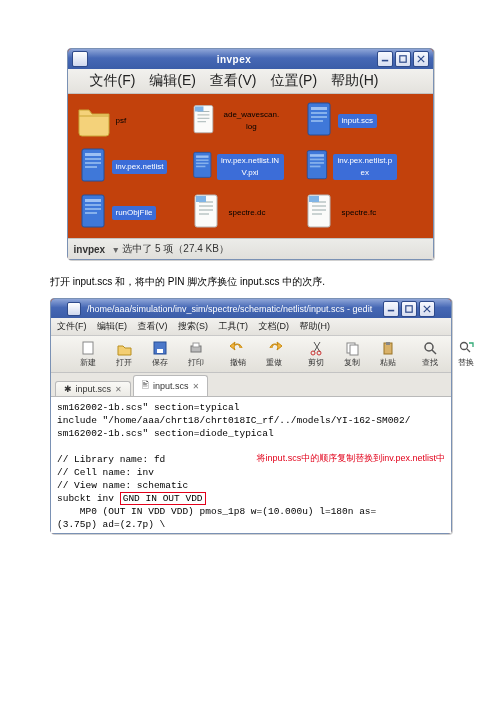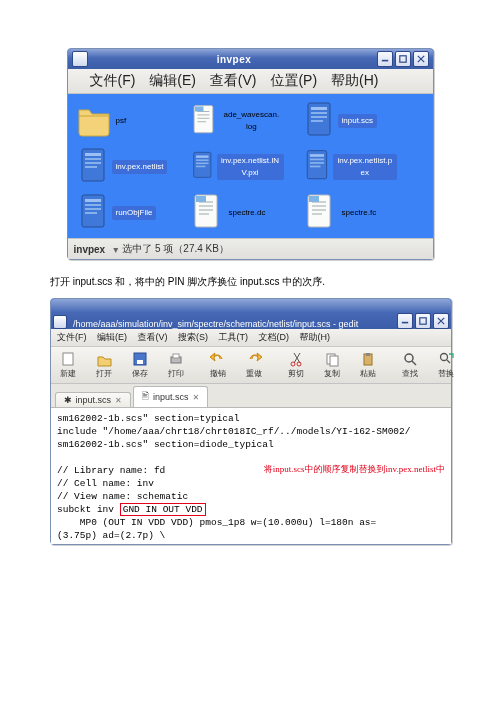--- a/index.html
+++ b/index.html
@@ -1,19 +1,19 @@
 <!DOCTYPE html>
 <html><head>
 <meta charset="utf-8">
 <style>
 html,body{margin:0;padding:0;font-family:"Microsoft YaHei","SimSun",Arial,sans-serif;background:#fff;color:#000}
 .page{width:500px;height:707px;position:relative;background:#fff;box-sizing:border-box;padding:48px 50px 0 50px;font-size:10px}
 
 
-.win{border:1px solid #7a91b4;border-radius:4px;background:#3b82f6;box-shadow:1px 1px 0 #d0d0d0}
+.win{border:1px solid #7a91b4;border-radius:4px;background:#c2410c;box-shadow:1px 1px 0 #d0d0d0}
 .win1{width:365px;margin-left:auto;margin-right:auto}
 .titlebar{height:20px;background:linear-gradient(#8fa6d8,#4668b5 45%,#3b5da8);border-radius:4px 4px 0 0;display:flex;align-items:center;padding:0 4px;color:#fff;font-size:10px}
 .tb-ico{width:14px;height:14px;background:linear-gradient(#fff,#cfd8ee);border:1px solid #2e4a8a;border-radius:2px;margin-right:6px}
 .tb-title{flex:1;text-align:center;font-weight:700;letter-spacing:.5px}
 .tb-btn{width:14px;height:14px;background:linear-gradient(#f6f8ff,#d7def0);border:1px solid #2e4a8a;border-radius:2px;margin-left:2px;display:flex;align-items:center;justify-content:center}
 .tb-btn svg{width:8px;height:8px}
 .menubar{background:linear-gradient(#f2f1ee,#e4e2dd);border-bottom:1px solid #c3c3c3;padding:3px 22px;font-size:14px;color:#222}
 .menubar span{margin-right:10px}
 .fm-body{padding:6px 8px 4px 8px}
 .fm-grid{display:flex;flex-wrap:wrap;gap:4px 18px}
@@ -21,36 +21,36 @@
 .ficon{width:36px;height:40px;display:flex;align-items:center;justify-content:center;margin-bottom:2px}
 .flabel{padding:1px 4px;border-radius:2px;word-break:break-all}
 .sel .flabel{background:#3c6dd8;color:#fff}
 .statusbar{border-top:1px solid #c3c3c3;background:linear-gradient(#ecece9,#e0dfdb);display:flex;align-items:center;height:20px;padding:0 6px;font-size:10px;color:#333}
 .statusbar .path{font-weight:700;margin-right:4px}
 .statusbar .dd{margin:0 4px;color:#666}
 .caption{margin:14px 0 8px 0;font-size:10px;line-height:16px;color:#000}
 
 
 .win2{width:400px;margin-left:auto;margin-right:auto}
-.w2-title{height:30px;background:linear-gradient(#8fa6d8,#4668b5 45%,#3b5da8);border-radius:4px 4px 0 0;display:flex;align-items:flex-end;color:#fff;font-size:9px;padding:0 2px}
+.w2-title{height:19px;background:linear-gradient(#8fa6d8,#4668b5 45%,#3b5da8);border-radius:4px 4px 0 0;display:flex;align-items:center;color:#fff;font-size:9px;padding:0 16px}
 .w2-title .tb-ico{width:12px;height:12px}
 .w2-title-txt{flex:1;overflow:hidden;white-space:nowrap;text-overflow:ellipsis}
 .w2-menu{background:linear-gradient(#f2f1ee,#e4e2dd);border-bottom:1px solid #c9c9c9;padding:2px 6px;font-size:9px;color:#222}
 .w2-menu span{margin-right:8px}
-.toolbar{background:linear-gradient(#f6f5f1,#e2e0da);border-bottom:1px solid #c3c3c3;display:flex;padding:2px 0;gap:2px}
+.toolbar{background:linear-gradient(#f6f5f1,#e2e0da);border-bottom:1px solid #c3c3c3;display:flex;padding:2px 20px;gap:2px}
 .tbtn{display:flex;flex-direction:column;align-items:center;justify-content:center;font-size:8px;color:#333;padding:2px 4px;border-radius:3px;min-width:26px}
 .tbtn svg{width:16px;height:16px;margin-bottom:1px}
 .tsep{width:1px;background:#c0c0c0;margin:2px 2px}
 .tabbar{background:#e8e6e1;display:flex;align-items:flex-end;padding:2px 4px 0 4px;gap:2px;border-bottom:1px solid #b9b9b9}
 .tab{background:linear-gradient(#faf9f6,#ecebe6);border:1px solid #b9b9b9;border-bottom:none;border-radius:3px 3px 0 0;padding:2px 8px;font-size:9px;display:flex;align-items:center;gap:4px;color:#333}
 .tab.active{background:#fff}
 .tab .x{font-size:8px;color:#777}
 .editor{background:#fff;font-family:"Courier New",monospace;font-size:9.5px;line-height:13px;color:#000;padding:4px 6px 8px 6px;white-space:pre;overflow:hidden;height:124px;position:relative}
 .editor .hl{border:1.5px solid #e2001a;padding:0 2px;display:inline-block;line-height:11px}
-.editor .note{position:absolute;color:#e2001a;font-family:Liberation Serif, serif;font-size:9px;white-space:nowrap}
+.editor .note{position:absolute;color:#e2001a;font-family:Liberation Sans, sans-serif;font-size:9px;white-space:nowrap}
 </style>
 </head>
 <body>
 
 <div class="page">
 
   <div class="win win1">
     <div class="titlebar">
       <div class="tb-ico"></div>
       <div class="tb-title">invpex</div>

